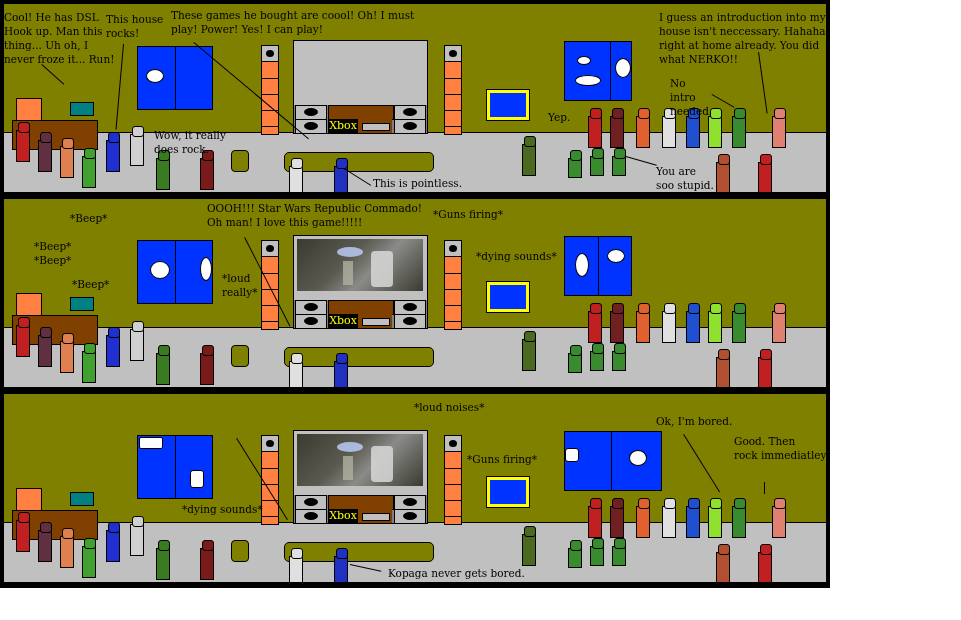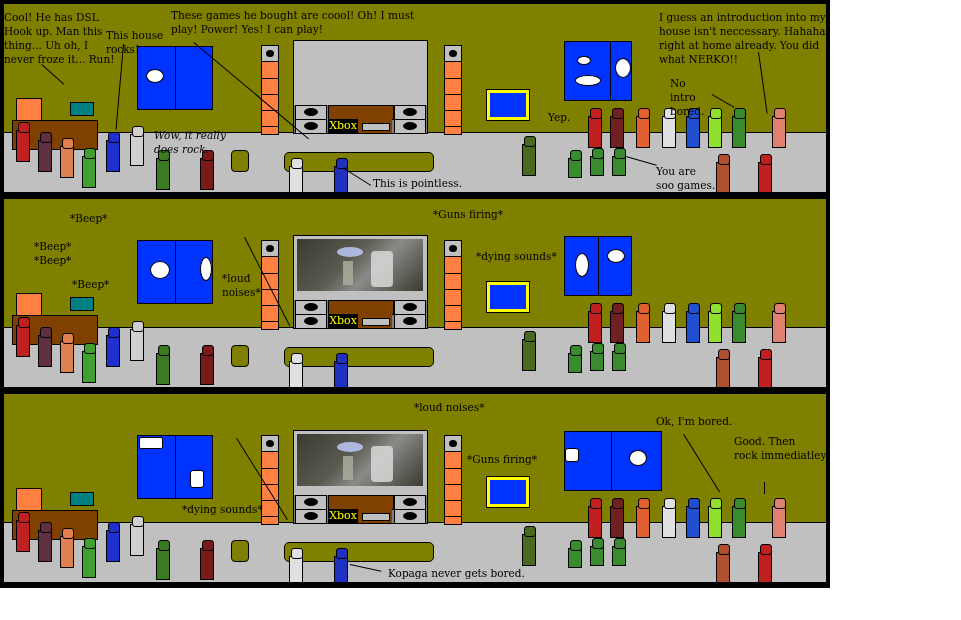--- a/index.html
+++ b/index.html
@@ -128,37 +128,37 @@
     <div class="fig" style="left:564px;top:154px;height:18px;background:#3a8a30;"></div>
     <div class="fig" style="left:586px;top:152px;height:18px;background:#3a8a30;"></div>
     <div class="fig" style="left:608px;top:152px;height:18px;background:#3a8a30;"></div>
     <div class="fig" style="left:712px;top:158px;background:#b05030;"></div>
     <div class="fig" style="left:754px;top:158px;background:#c02020;"></div>
 
     <div class="txt" style="left:0px;top:6px;">Cool! He has DSL
 Hook up. Man this
 thing... Uh oh, I
 never froze it... Run!</div>
-    <div class="txt" style="left:102px;top:24px;">This house
+    <div class="txt" style="left:102px;top:8px;">This house
 rocks!</div>
     <div class="txt" style="left:167px;top:4px;">These games he bought are coool! Oh! I must
 play! Power! Yes! I can play!</div>
-    <div class="txt" style="left:150px;top:124px;font-style:italic;">Wow, it really
+    <div class="txt" style="left:150px;top:124px;">Wow, it really
 does rock.</div>
     <div class="txt" style="left:369px;top:172px;">This is pointless.</div>
     <div class="txt" style="left:655px;top:6px;">I guess an introduction into my
 house isn't neccessary. Hahahaha is
 right at home already. You did
 what NERKO!!</div>
     <div class="txt" style="left:666px;top:72px;">No
 intro
-bored.</div>
+needed.</div>
     <div class="txt" style="left:544px;top:106px;">Yep.</div>
     <div class="txt" style="left:652px;top:160px;">You are
-soo games.</div>
+soo stupid.</div>
 
     <div class="line" style="left:38px;top:60px;width:30px;transform:rotate(42deg);"></div>
     <div class="line" style="left:120px;top:40px;width:86px;transform:rotate(95deg);"></div>
     <div class="line" style="left:190px;top:38px;width:150px;transform:rotate(40deg);"></div>
     <div class="line" style="left:755px;top:48px;width:62px;transform:rotate(82deg);"></div>
     <div class="line" style="left:708px;top:90px;width:26px;transform:rotate(30deg);"></div>
     <div class="line" style="left:622px;top:152px;width:32px;transform:rotate(16deg);"></div>
     <div class="line" style="left:340px;top:164px;width:32px;transform:rotate(32deg);"></div>
   </div>
 
@@ -252,22 +252,24 @@
     <div class="fig" style="left:564px;top:154px;height:18px;background:#3a8a30;"></div>
     <div class="fig" style="left:586px;top:152px;height:18px;background:#3a8a30;"></div>
     <div class="fig" style="left:608px;top:152px;height:18px;background:#3a8a30;"></div>
     <div class="fig" style="left:712px;top:158px;background:#b05030;"></div>
     <div class="fig" style="left:754px;top:158px;background:#c02020;"></div>
 
     <div class="txt" style="left:66px;top:12px;">*Beep*</div>
     <div class="txt" style="left:30px;top:40px;">*Beep*
 *Beep*</div>
     <div class="txt" style="left:68px;top:78px;">*Beep*</div>
+    <div class="txt" style="left:203px;top:2px;">OOOH!!! Star Wars Republic Commado!
+Oh man! I love this game!!!!!</div>
     <div class="txt" style="left:218px;top:72px;">*loud
-noises*</div>
+really*</div>
     <div class="txt" style="left:429px;top:8px;">*Guns firing*</div>
     <div class="txt" style="left:472px;top:50px;">*dying sounds*</div>
 
     <div class="line" style="left:241px;top:38px;width:100px;transform:rotate(63deg);"></div>
   </div>
 
   <div class="panel" style="top:394px;">
     <div class="floor"></div>
 
     <div class="win" style="left:133px;top:41px;width:74px;height:62px;">

